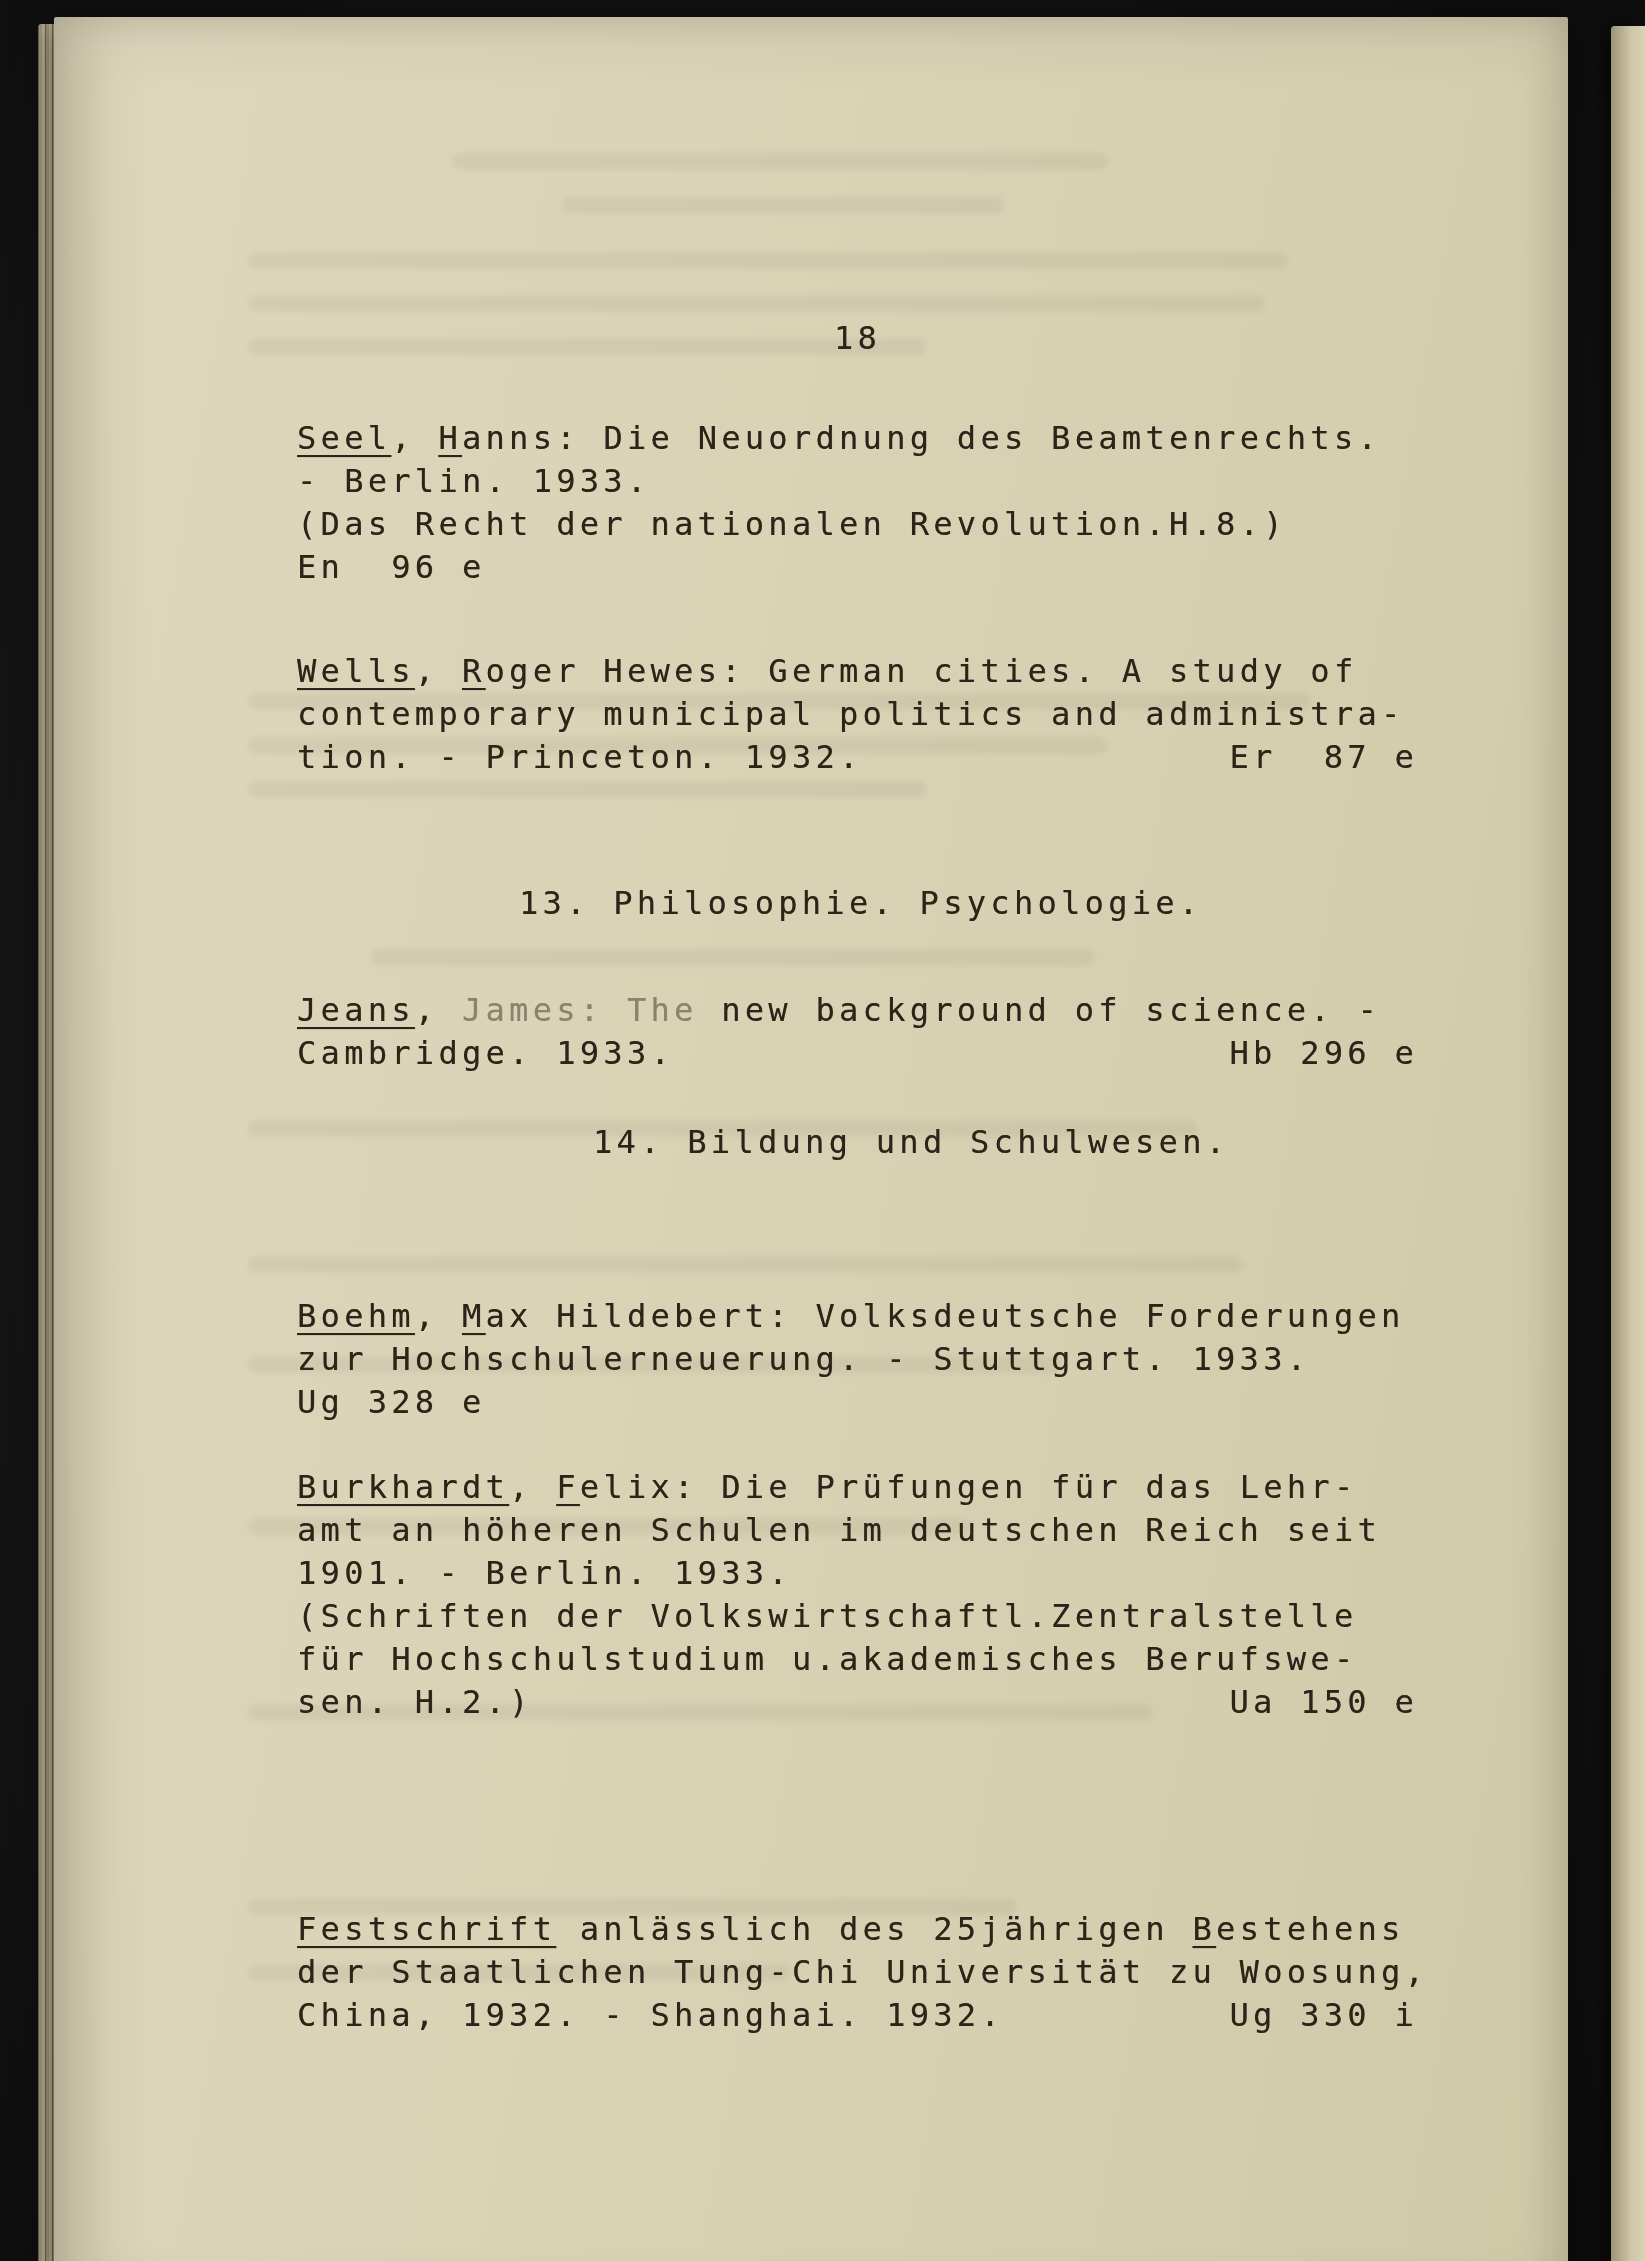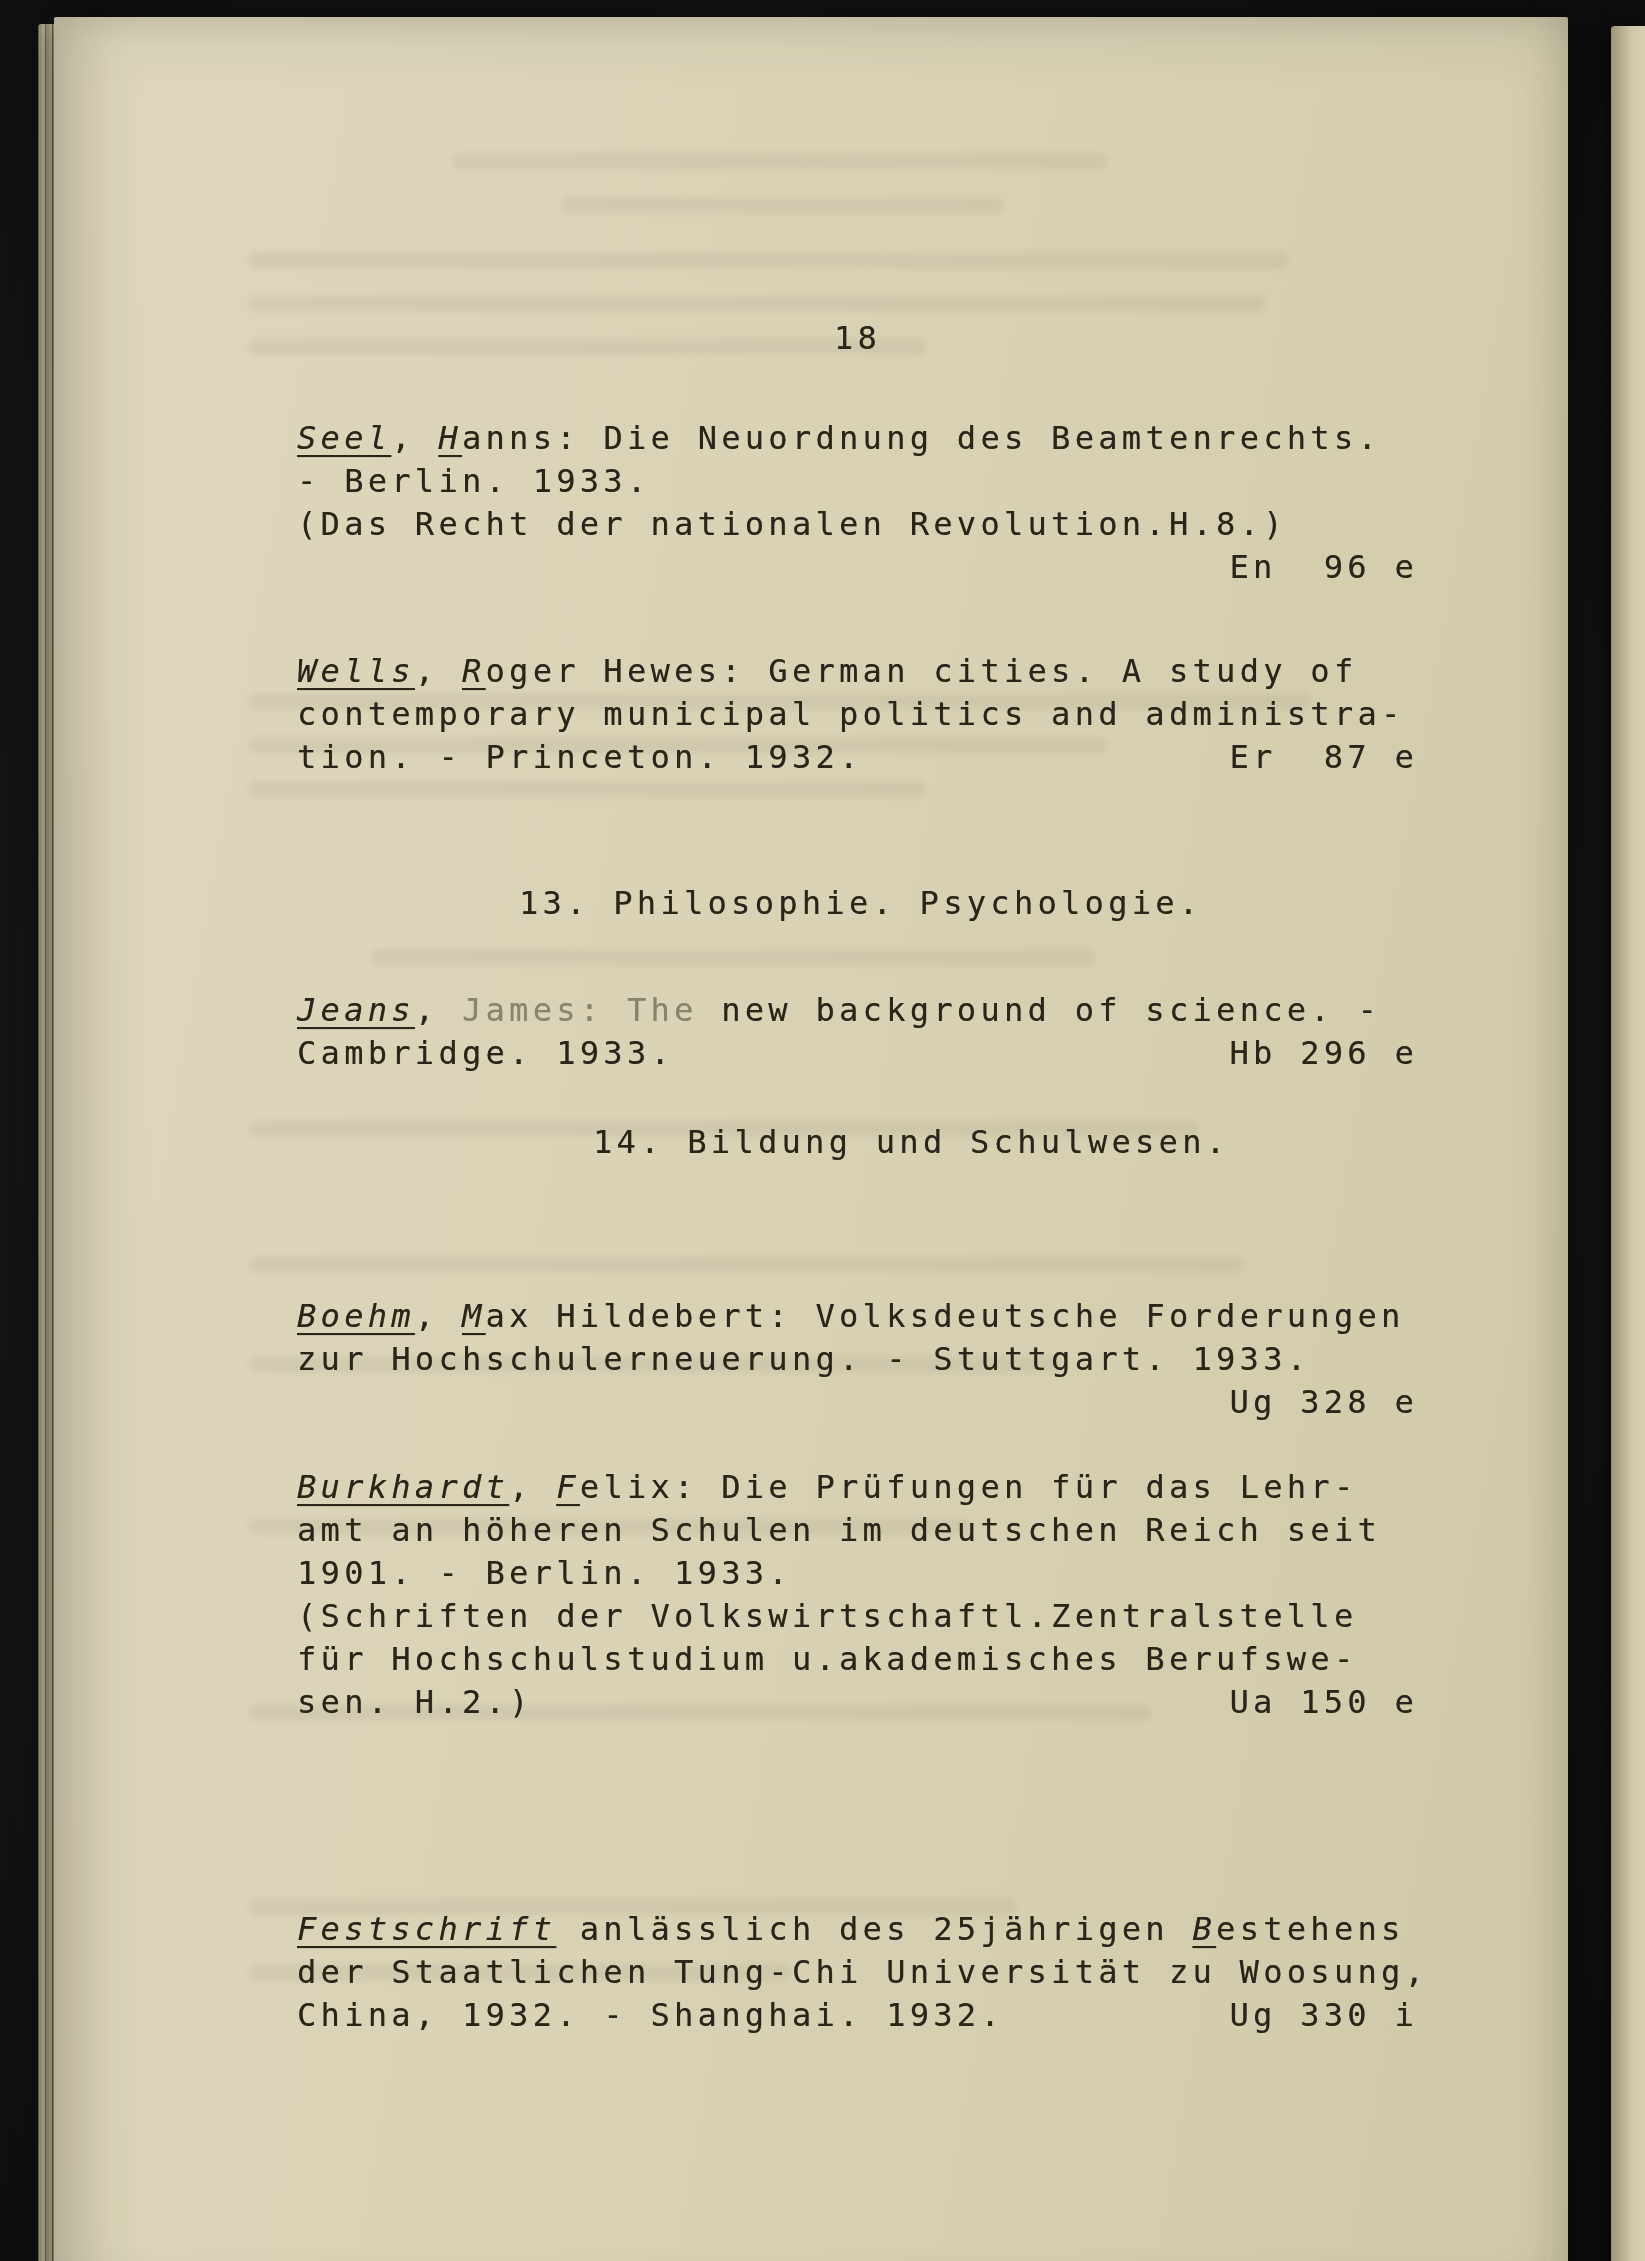--- a/index.html
+++ b/index.html
@@ -73,26 +73,25 @@
     color: #2a2419;
     text-shadow: 0.2px 0.2px 0.6px rgba(42,36,25,0.55);
   }
   .block {
     position: absolute;
     left: 243px;
     width: 1121px;
   }
   .line { white-space: pre; height: 43px; }
   .split { display: flex; justify-content: space-between; gap: 8px; }
-  .right { text-align: right; }
+  .right { text-align: left; }
   .u {
     text-decoration: underline;
     text-decoration-thickness: 2.3px;
     text-underline-offset: 5.9px;
-    font-style: italic;
   }
   .faded { opacity: 0.45; }
   .b-pageno { top: 292px; text-align: center; margin-top: 8px; }
   .b-seel   { top: 400px; }
   .b-wells  { top: 633px; }
   .b-h13    { top: 865px; padding-left: 222px; }
   .b-jeans  { top: 972px; }
   .b-h14    { top: 1104px; padding-left: 296px; }
   .b-boehm  { top: 1278px; }
   .b-burk   { top: 1449px; }

